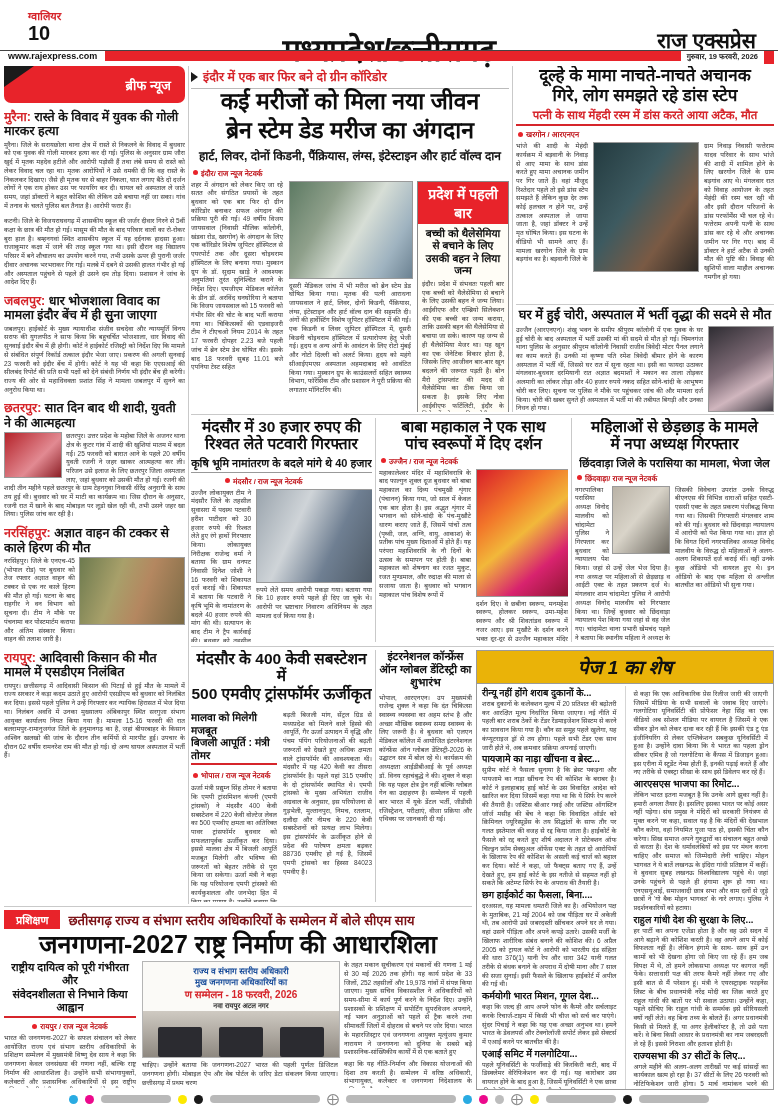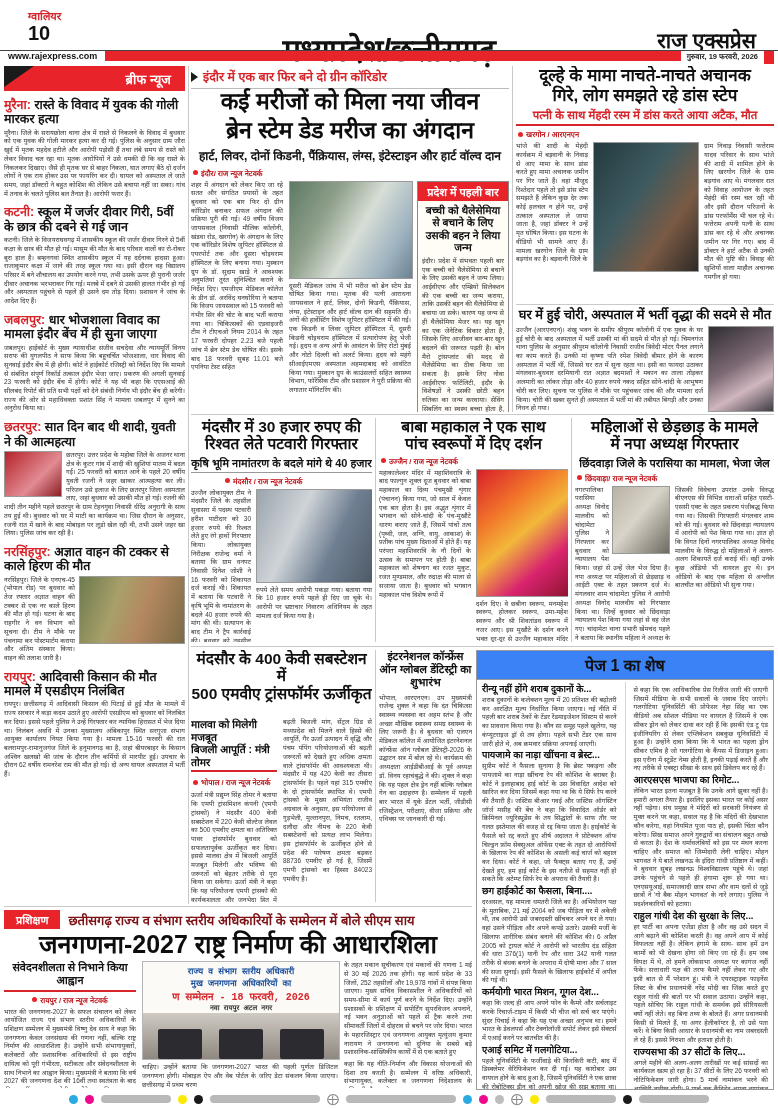--- a/index.html
+++ b/index.html
@@ -15,53 +15,53 @@
   .m-site{color:#111;font-weight:bold;font-size:9px;}
   .m-date{color:#222;font-size:7.5px;font-weight:bold;}
   .redbar{background:#e8232a;height:10px;}
   
   .sep{background:#c9c9c9;}
   .body{font-size:6.5px;line-height:1.34;color:#3a3a3a;text-align:justify;}
   .byline{font-size:7.5px;color:#c0161c;font-weight:bold;display:flex;align-items:center;gap:3px;}
   .dot{width:5px;height:5px;border-radius:50%;background:#e8232a;display:inline-block;flex:0 0 auto;}
   .hl{font-weight:bold;color:#101010;}
   
-  .brief-h{position:relative;background:#e8232a;height:25px;display:flex;align-items:center;justify-content:flex-end;padding-right:14px;}
+  .brief-h{position:relative;background:#e8232a;height:37px;display:flex;align-items:center;justify-content:flex-end;padding-right:14px;border-radius:7px;}
   .brief-h .tri{position:absolute;left:0;top:0;width:0;height:0;border-top:21px solid #1b1b1b;border-right:30px solid transparent;}
   .brief-h span{color:#fff;font-weight:bold;font-size:13px;}
   .bstory{margin-top:7px;}
   .bhead{font-size:12.5px;line-height:1.15;font-weight:bold;color:#141414;}
   .bhead .city{color:#d6252b;}
   
   .kicker{display:flex;align-items:center;gap:5px;border-bottom:1px solid #bbb;padding:2px 0 3px 0;}
   .kicker .tri{width:0;height:0;border-left:7px solid #1b1b1b;border-top:5px solid transparent;border-bottom:5px solid transparent;}
   .kicker span{color:#d6252b;font-weight:bold;font-size:12.5px;}
   .lead-h{font-size:23px;line-height:1.12;text-align:center;font-weight:bold;color:#0d0d0d;}
   .lead-sub{font-size:12px;font-weight:bold;color:#141414;text-align:center;margin-top:3px;}
   .firstbox{border:1px solid #8a8a8a;background:#fffdf6;}
-  .firstbox .tag{background:#e8232a;color:#fff;font-weight:bold;font-size:11px;text-align:center;padding:2px 8px;}
+  .firstbox .tag{background:#e8232a;color:#fff;font-weight:bold;font-size:14px;text-align:center;padding:2px 8px;}
   .firstbox .fbh{font-size:10.5px;font-weight:bold;color:#101010;text-align:center;line-height:1.2;padding:3px 4px;}
   
   .photo{border:1px solid #9a9a9a;}
   .ph-hospital{background:linear-gradient(120deg,#5d7a63 0%,#8fa08b 30%,#d7ded6 55%,#9fb3c0 80%,#6c8292 100%);}
   .ph-bride{background:linear-gradient(135deg,#b5232a,#e28a92 60%,#8c1f26);}
   .ph-deer{background:linear-gradient(110deg,#6d7a4e 0%,#a8a06a 35%,#b48760 60%,#7b6b45 100%);}
   .ph-dance{background:linear-gradient(125deg,#233a3f 0%,#3d5a60 40%,#7a5a44 70%,#2e2a26 100%);}
   .ph-men{background:linear-gradient(115deg,#9aa4ad 0%,#cfd4d8 35%,#6f7f92 65%,#4e5a66 100%);}
   .ph-mahakal{background:linear-gradient(140deg,#d81f2a 0%,#f2762a 30%,#f2b83a 50%,#d8236e 75%,#8f1430 100%);}
   .ph-chairman{background:linear-gradient(130deg,#b9b2a6 0%,#d9d4c9 45%,#6e6a61 100%);}
   .ph-loot{background:linear-gradient(150deg,#2f2d33 0%,#7d6a75 45%,#d0b6be 70%,#403c44 100%);}
   
   .mh{font-size:15.5px;line-height:1.12;text-align:center;}
   .msub{font-size:11px;font-weight:bold;color:#141414;text-align:center;margin-top:2px;}
   .rsub{font-size:11.5px;font-weight:bold;color:#d6252b;text-align:center;margin-top:2px;}
   .u-red{border-bottom:2px solid #d6252b;padding-bottom:2px;}
   
   .p1box{border:1px solid #9a9a9a;background:#fff;}
-  .p1h{font-size:16px;font-weight:bold;color:#111;text-align:center;border-bottom:1px solid #9a9a9a;padding:3px 0;background:#3b82f6;}
+  .p1h{font-size:19px;font-weight:bold;color:#111;text-align:center;border-bottom:1px solid #9a9a9a;padding:3px 0;background:#eab308;font-style:italic;}
   .p1item h4{margin:0 0 1px 0;font-size:9.5px;color:#111;}
   
   .trainlabel{background:#e8232a;color:#fff;font-weight:bold;font-size:11px;padding:2px 12px;display:inline-block;}
   .strip{font-size:13px;font-weight:bold;color:#7c1216;}
   .cen-h{font-size:25px;font-weight:bold;color:#0d0d0d;text-align:center;line-height:1.05;}
   .cen-sub{font-size:11px;font-weight:bold;color:#141414;text-align:center;line-height:1.2;}
   .banner{background:#f4f2ee;border:1px solid #b5b5b5;}
   .banner .b1{color:#1c4f9c;font-weight:bold;font-size:8.5px;text-align:center;}
   .banner .b3{color:#d6252b;font-weight:bold;font-size:10px;text-align:center;}
   .banner .b4{color:#333;font-weight:bold;font-size:7px;text-align:center;}
@@ -97,21 +97,20 @@
       <div class="tri"></div>
       <span>ब्रीफ न्यूज</span>
     </div>
 
     <div class="bstory">
       <div class="bhead"><span class="city">मुरैना:</span><span> रास्ते के विवाद में युवक की गोली मारकर हत्या</span></div>
       <div class="body" style="margin-top:2px;">मुरैना। जिले के सरायछोला थाना क्षेत्र में रास्ते से निकलने के विवाद में बुधवार को एक युवक की गोली मारकर हत्या कर दी गई। पुलिस के अनुसार ग्राम जौरा खुर्द में मृतक महदेव हटीले और आरोपी पड़ोसी हैं तथा लंबे समय से रास्ते को लेकर विवाद चल रहा था। मृतक आरोपियों ने उसे धमकी दी कि वह रास्ते के निकलकर दिखाए। जैसे ही मृतक घर से बाहर निकला, घात लगाए बैठे दो दर्जन लोगों ने एक राय होकर उस पर फायरिंग कर दी। घायल को अस्पताल ले जाते समय, जहां डॉक्टरों ने बहुत कोशिश की लेकिन उसे बचाया नहीं जा सका। गांव में तनाव के चलते पुलिस बल तैनात है। आरोपी फरार हैं।</div>
     </div>
 
     <div class="bstory">
-      <div class="bhead"><span class="city">कटनी:</span><span> स्कूल में जर्जर दीवार गिरी, 5वीं के छात्र की दबने से गई जान</span></div>
       <div class="body" style="margin-top:2px;">कटनी। जिले के विजयराघवगढ़ में शासकीय स्कूल की जर्जर दीवार गिरने से 5वीं कक्षा के छात्र की मौत हो गई। मासूम की मौत के बाद परिवार वालों का रो-रोकर बुरा हाल है। बम्हनगवां स्थित शासकीय स्कूल में यह दर्दनाक हादसा हुआ। राजाकुमार कक्षा में जाने की तरह स्कूल गया था। इसी दौरान वह विद्यालय परिसर में बने शौचालय का उपयोग करने गया, तभी उसके ऊपर ही पुरानी जर्जर दीवार अचानक भरभराकर गिर गई। मलबे में दबने से उसकी हालत गंभीर हो गई और अस्पताल पहुंचने से पहले ही उसने दम तोड़ दिया। प्रशासन ने जांच के आदेश दिए हैं।</div>
     </div>
 
     <div class="bstory">
       <div class="bhead"><span class="city">जबलपुर:</span><span> धार भोजशाला विवाद का मामला इंदौर बेंच में ही सुना जाएगा</span></div>
       <div class="body" style="margin-top:2px;">जबलपुर। हाईकोर्ट के मुख्य न्यायाधीश संजीव सचदेवा और न्यायमूर्ति विनय सराफ की युगलपीठ ने साफ किया कि बहुचर्चित भोजशाला, धार विवाद की सुनवाई इंदौर बेंच में ही होगी। कोर्ट ने हाईकोर्ट रजिस्ट्री को निर्देश दिए कि मामले से संबंधित संपूर्ण रिकॉर्ड तत्काल इंदौर भेजा जाए। प्रकरण की अगली सुनवाई 23 फरवरी को इंदौर बेंच में होगी। कोर्ट ने यह भी कहा कि एएसआई की सीलबंद रिपोर्ट की प्रति सभी पक्षों को देने संबंधी निर्णय भी इंदौर बेंच ही करेगी। राज्य की ओर से महाधिवक्ता प्रशांत सिंह ने मामला जबलपुर में सुनने का अनुरोध किया था।</div>
     </div>
 
     <div class="bstory">
       <div class="bhead"><span class="city">छतरपुर:</span><span> सात दिन बाद थी शादी, युवती ने की आत्महत्या</span></div>
@@ -240,21 +239,21 @@
       </div>
       <div class="body" style="flex:1;">जिसकी विवेचना उपरांत उनके विरुद्ध बीएनएस की विभिन्न धाराओं सहित एसटी-एससी एक्ट के तहत प्रकरण पंजीबद्ध किया गया था। जिसकी गिरफ्तारी मंगलवार शाम को की गई। बुधवार को छिंदवाड़ा न्यायालय में आरोपी को पेश किया गया था। ज्ञात हो कि विगत दिनों नगरपालिका अध्यक्ष विनोद मालवीय के विरुद्ध दो महिलाओं ने अलग-अलग शिकायतें दर्ज कराई थीं। वहीं उनके कुछ ऑडियो भी वायरल हुए थे। इन ऑडियो के बाद एक महिला से अश्लील बातचीत का ऑडियो भी सुना गया।</div>
     </div>
   </div>
 
   <div class="abs clip" style="left:191px;top:650px;width:181px;height:252px;">
     <div class="hl mh">
       <div>मंदसौर के 400 केवी सबस्टेशन में</div>
       <div>500 एमवीए ट्रांसफॉर्मर ऊर्जीकृत</div>
     </div>
-    <div style="display:flex;gap:6px;margin-top:16px;">
+    <div style="display:flex;gap:6px;margin-top:9px;">
       <div style="width:86px;flex:0 0 auto;">
         <div class="hl u-red" style="font-size:10.5px;line-height:1.2;">
           <div>मालवा को मिलेगी मजबूत</div>
           <div>बिजली आपूर्ति : मंत्री तोमर</div>
         </div>
         <div class="byline" style="margin:5px 0 4px 2px;">
           <span class="dot"></span>
           <span>भोपाल / राज न्यूज नेटवर्क</span>
         </div>
         <div class="body">ऊर्जा मंत्री प्रद्युम्न सिंह तोमर ने बताया कि एमपी ट्रांसमिशन कंपनी (एमपी ट्रांसको) ने मंदसौर 400 केवी सबस्टेशन में 220 केवी वोल्टेज लेवल का 500 एमवीए क्षमता का अतिरिक्त पावर ट्रांसफॉर्मर बुधवार को सफलतापूर्वक ऊर्जीकृत कर दिया। इससे मालवा क्षेत्र में बिजली आपूर्ति मजबूत मिलेगी और भविष्य की जरूरतों को बेहतर तरीके से पूरा किया जा सकेगा। ऊर्जा मंत्री ने कहा कि यह परियोजना एमपी ट्रांसको की कार्यकुशलता और जनभेदा हित में किए का प्रमाण है। उन्होंने बताया कि निर्बाध क्षेत्र देश के प्रमुख सौर ऊर्जा क्षेत्रों में उभर रहा है। ऐसे में क्षेत्र की</div>
@@ -315,31 +314,32 @@
 
   <div class="abs clip" style="left:4px;top:910px;width:468px;height:178px;">
     <div style="display:flex;align-items:center;gap:8px;">
       <span class="trainlabel">प्रशिक्षण</span>
       <span class="strip">छतीसगढ़ राज्य व संभाग स्तरीय अधिकारियों के सम्मेलन में बोले सीएम साय</span>
     </div>
     <div class="cen-h" style="margin-top:2px;">जनगणना-2027 राष्ट्र निर्माण की आधारशिला</div>
     <div style="display:flex;gap:6px;margin-top:4px;">
       <div style="width:132px;flex:0 0 auto;">
         <div class="cen-sub u-red">
+          <div>राष्ट्रीय दायित्व को पूरी गंभीरता और</div>
           <div>संवेदनशीलता से निभाने किया आह्वान</div>
         </div>
         <div class="byline" style="justify-content:center;margin:3px 0;">
           <span class="dot"></span>
           <span>रायपुर / राज न्यूज नेटवर्क</span>
         </div>
         <div class="body">भारत की जनगणना-2027 के सफल संचालन को लेकर आयोजित राज्य एवं संभाग स्तरीय अधिकारियों के प्रशिक्षण सम्मेलन में मुख्यमंत्री विष्णु देव साय ने कहा कि जनगणना केवल जनसंख्या की गणना नहीं, बल्कि राष्ट्र निर्माण की आधारशिला है। उन्होंने सभी संभागायुक्तों, कलेक्टरों और प्रशासनिक अधिकारियों से इस राष्ट्रीय दायित्व को पूरी गंभीरता, सटीकता और संवेदनशीलता के साथ निभाने का आह्वान किया। मुख्यमंत्री ने बताया कि वर्ष 2027 की जनगणना देश की 16वीं तथा स्वतंत्रता के बाद की आठवीं जनगणना होगी। उन्होंने कहा कि जनगणना प्रशासन की विश्वसनीयता और शासन की पारदर्शिता की परीक्षा है। यदि आंकड़े अपूर्ण या त्रुटिपूर्ण होंगे तो विकास योजनाओं का लक्ष्य प्रभावित होगा। इसीलिए एक भी व्यक्ति या परिवार छूटना नहीं</div>
       </div>
       <div style="width:196px;flex:0 0 auto;">
         <div class="banner photo" style="width:100%;">
-          <div style="padding:3px 2px 1px 2px;background:#fbfaf7;font-family:Liberation Mono, monospace;">
+          <div style="padding:3px 2px 1px 2px;background:#fbfaf7;">
             <div class="b1">राज्य व संभाग स्तरीय अधिकारी</div>
             <div class="b1">मुख जनगणना अधिकारियों का</div>
             <div class="b3">ण सम्मेलन - 18 फरवरी, 2026</div>
             <div class="b4">नवा रायपुर अटल नगर</div>
           </div>
           <div class="desks">
             <div class="desk"></div>
             <div class="desk"></div>
             <div class="desk"></div>
           </div>

